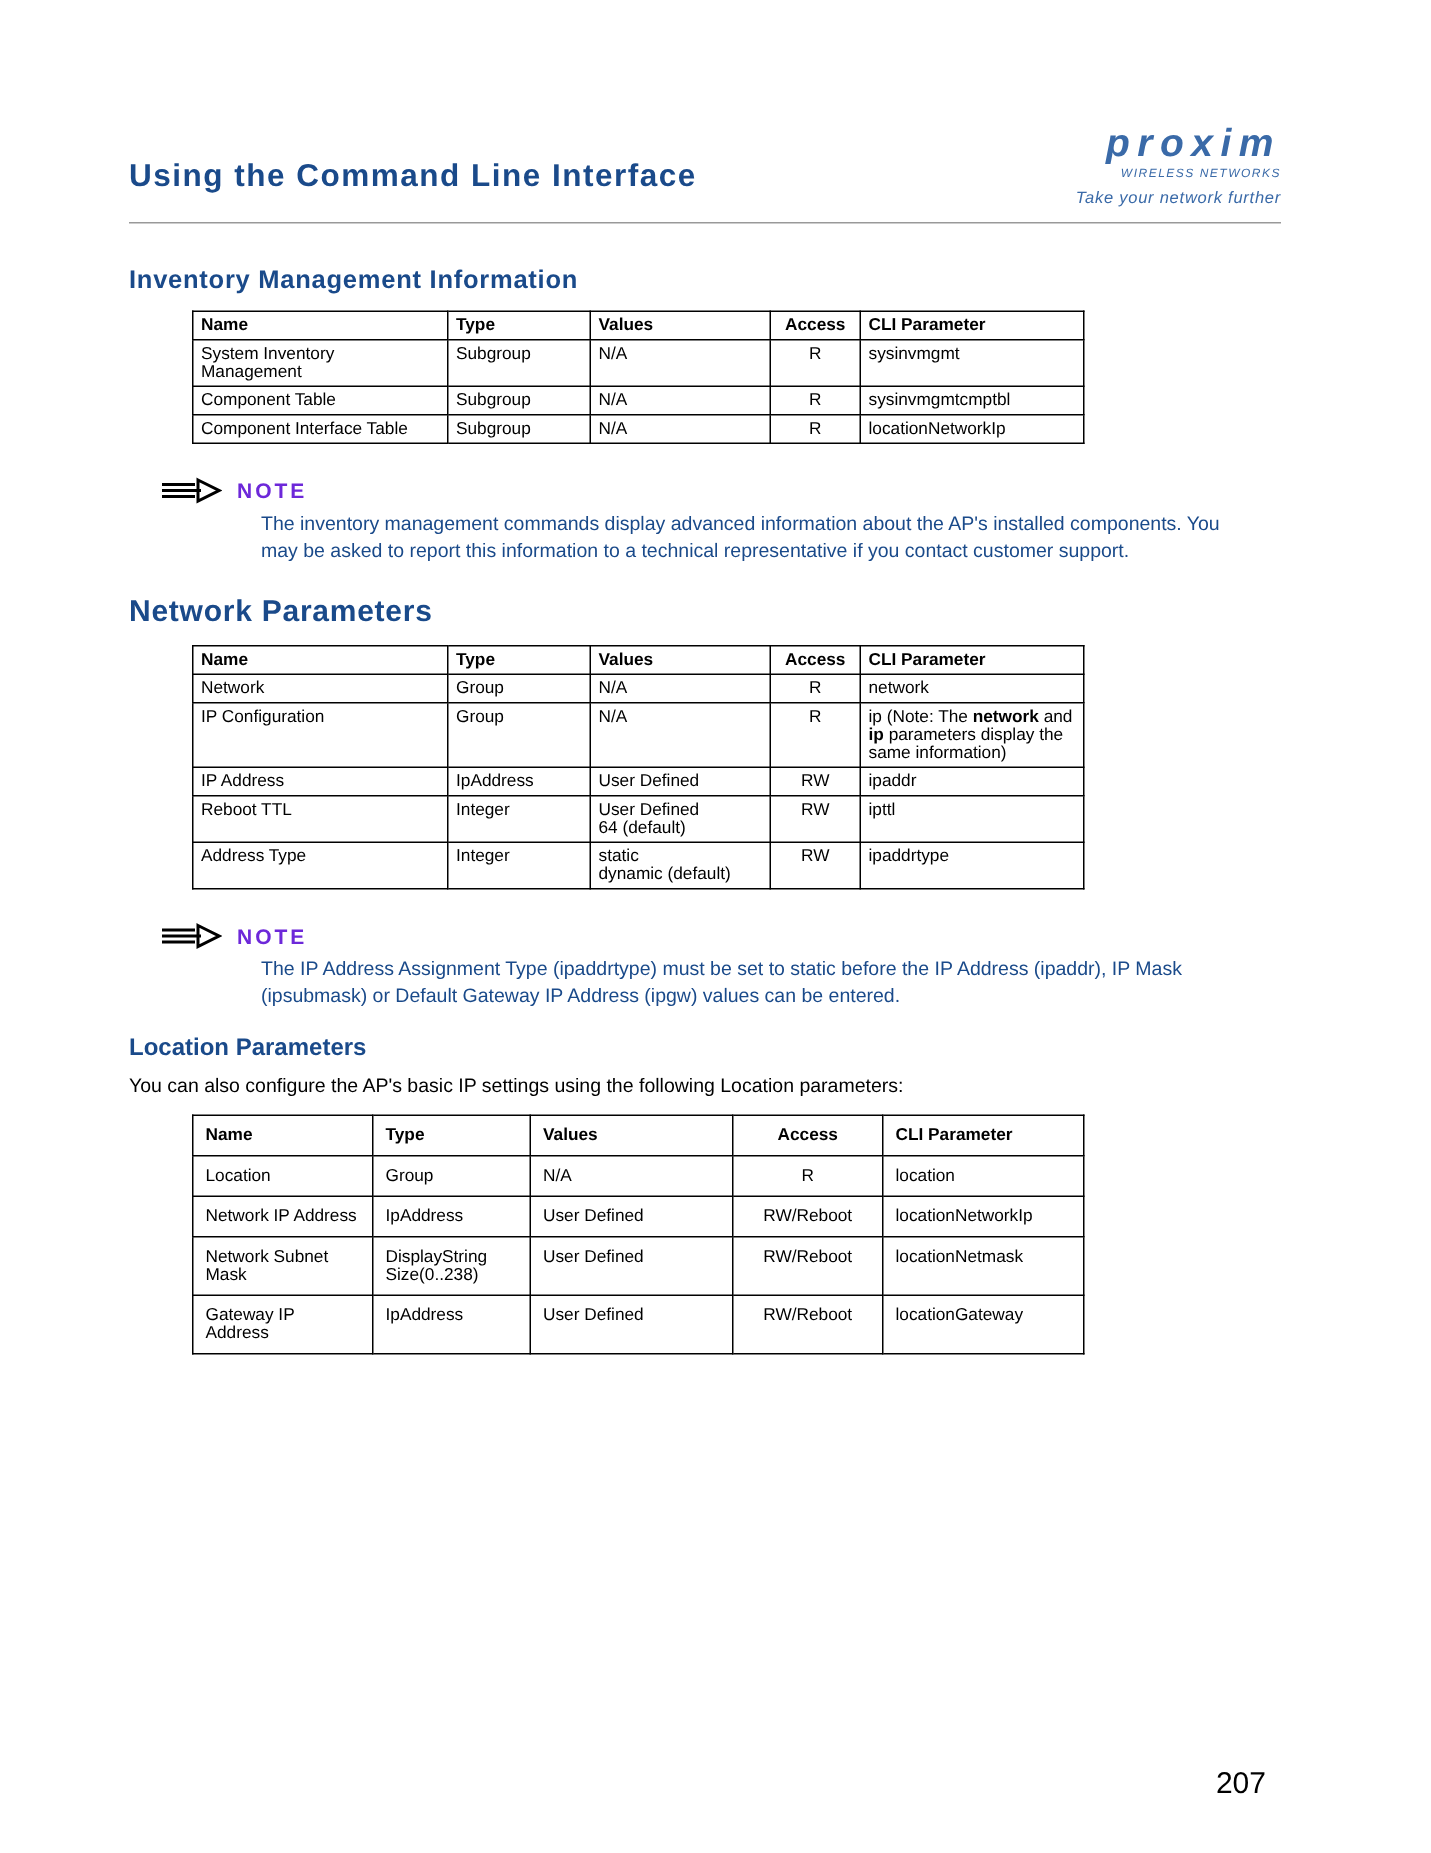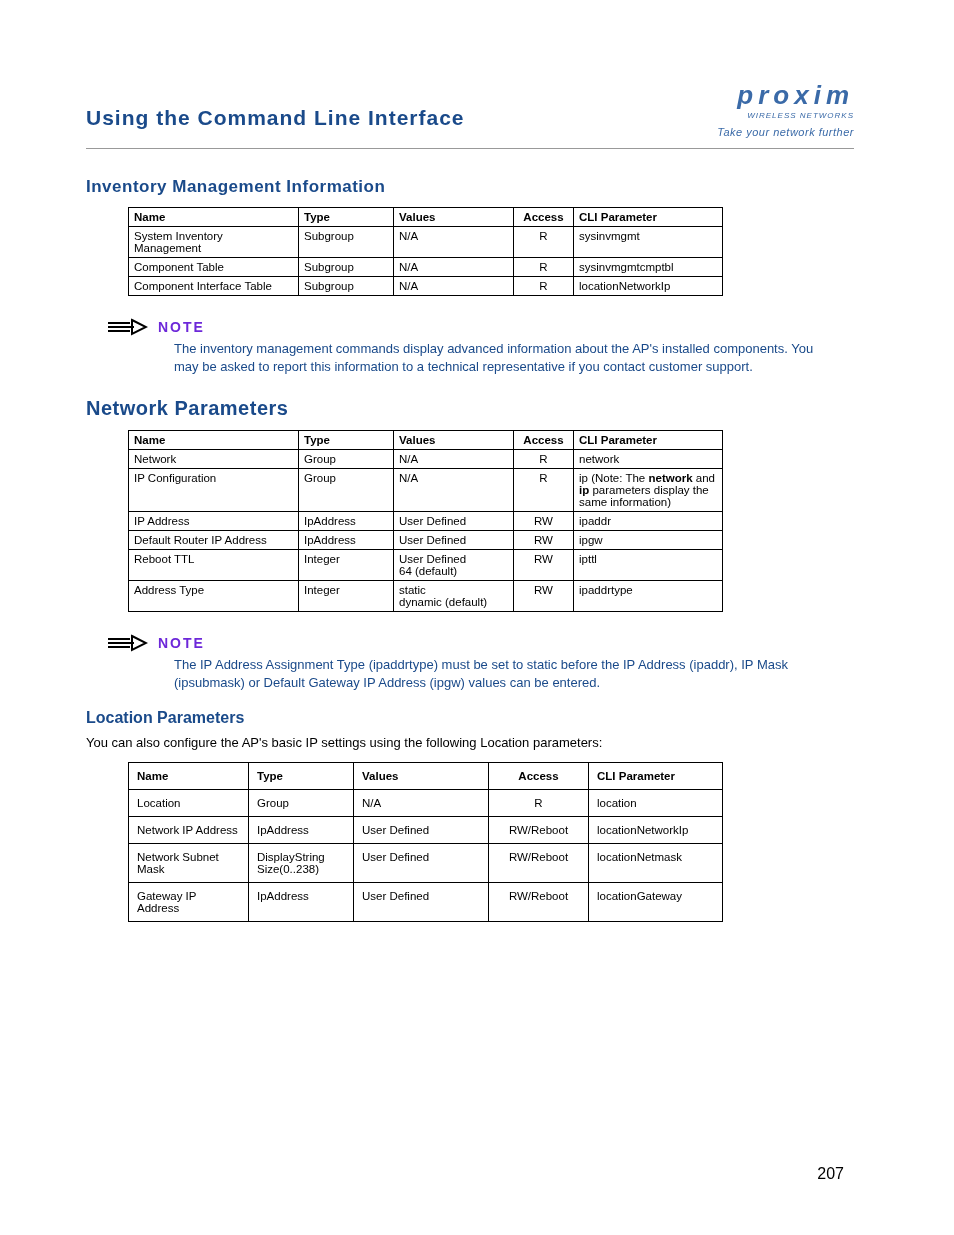--- a/index.html
+++ b/index.html
@@ -135,23 +135,23 @@
     line-height: 1.35;
     max-width: 660px;
   }
   .intro {
     color: #000;
     font-size: 13px;
     margin: 4px 0 12px 0;
   }
   .page-num {
     position: absolute;
-    bottom: 52px;
+    bottom: 34px;
     right: 110px;
-    font-size: 16px;
+    font-size: 20px;
     color: #000;
     text-align: right;
   }
   .arrow-icon {
     width: 42px;
     height: 18px;
   }
   .cli-note b { font-weight: bold; }
 </style>
 </head>
@@ -257,27 +257,20 @@
       <td class="cli-note">ip (Note: The <b>network</b> and <b>ip</b> parameters display the same information)</td>
     </tr>
     <tr>
       <td>IP Address</td>
       <td>IpAddress</td>
       <td>User Defined</td>
       <td class="center">RW</td>
       <td>ipaddr</td>
     </tr>
     <tr>
-      <td>Default Router IP Address</td>
-      <td>IpAddress</td>
-      <td>User Defined</td>
-      <td class="center">RW</td>
-      <td>ipgw</td>
-    </tr>
-    <tr>
       <td>Reboot TTL</td>
       <td>Integer</td>
       <td>User Defined<br>64 (default)</td>
       <td class="center">RW</td>
       <td>ipttl</td>
     </tr>
     <tr>
       <td>Address Type</td>
       <td>Integer</td>
       <td>static<br>dynamic (default)</td>

